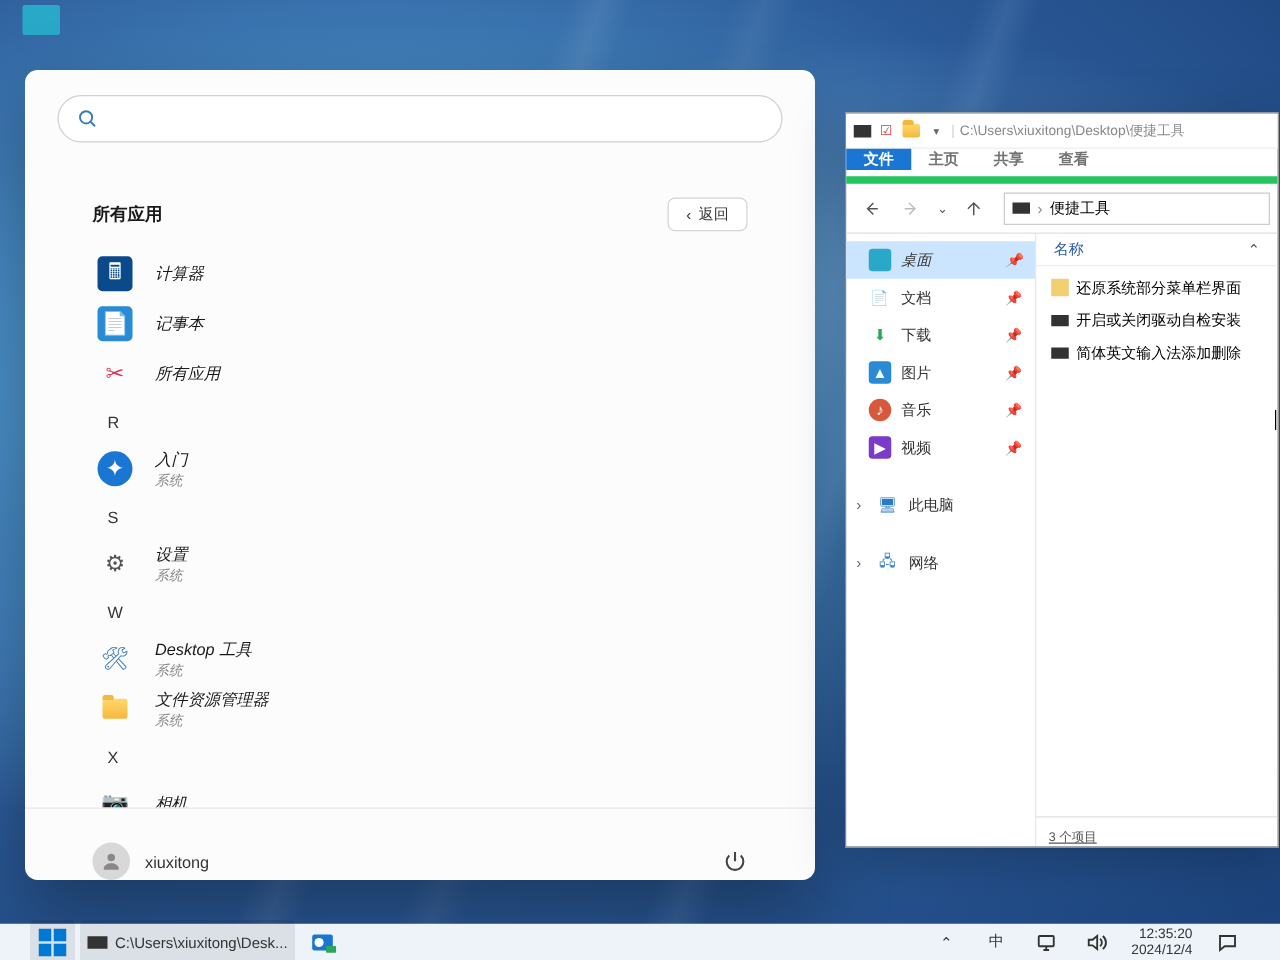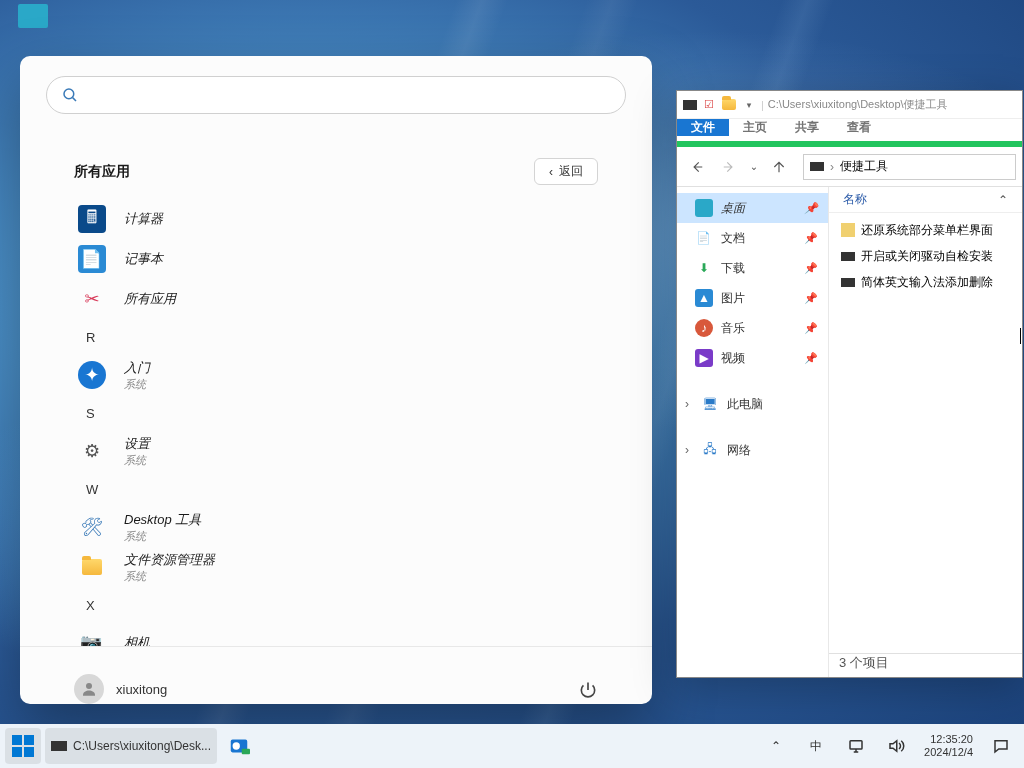--- a/index.html
+++ b/index.html
@@ -48,24 +48,24 @@
 .side-item.selected { background: #cce5ff; font-style: italic; }
 .side-item .pin { position: absolute; right: 10px; color: #888; font-size: 11px; }
 .side-item.group { margin-top: 16px; padding-left: 8px; }
 .side-item.group::before { content: "›"; margin-right: 4px; color: #666; }
 .exp-main { flex: 1; display: flex; flex-direction: column; }
 .col-head { height: 26px; border-bottom: 1px solid #eee; display: flex; align-items: center; padding: 0 14px; font-size: 12px; color: #2a5aa8; justify-content: space-between; }
 .col-head .sort { color: #555; }
 .file-list { flex: 1; padding: 4px 6px; }
 .file-item { display: flex; align-items: center; height: 26px; font-size: 12px; gap: 6px; padding: 0 6px; }
 .file-item .fi { width: 16px; height: 16px; display: flex; align-items: center; justify-content: center; }
-.exp-status { height: 24px; border-top: 1px solid #e0e0e0; display: flex; align-items: flex-start; padding: 0 10px; font-size: 13px; color: #555; }
-
-
-.taskbar { position: absolute; left: 0; bottom: 0; right: 0; height: 44px; background: #edf3f9; display: flex; align-items: center; justify-content: space-between; padding: 0 5px; }
+.exp-status { height: 24px; border-top: 1px solid #e0e0e0; display: flex; align-items: flex-end; padding: 0 10px; font-size: 10px; color: #555; text-decoration: underline; }
+
+
+.taskbar { position: absolute; left: 0; bottom: 0; right: 0; height: 29px; background: #edf3f9; display: flex; align-items: center; justify-content: space-between; padding: 0 24px; }
 .taskbar .left, .taskbar .right { display: flex; align-items: center; gap: 4px; }
 .taskbar .tb-btn { height: 36px; min-width: 36px; display: flex; align-items: center; justify-content: center; border-radius: 4px; padding: 0 6px; gap: 6px; font-size: 12px; color: #333; }
 .taskbar .tb-btn.active { background: rgba(0,0,0,0.08); }
 .taskbar .clock { display: flex; flex-direction: column; align-items: flex-end; font-size: 11px; line-height: 13px; color: #333; padding: 0 6px; }
 .start-logo { width: 22px; height: 22px; display: grid; grid-template-columns: 1fr 1fr; grid-template-rows: 1fr 1fr; gap: 2px; }
 .start-logo span { background: #0078d4; }
 
 .ic-folder { background: linear-gradient(#ffd86b,#f5b83d); width: 20px; height: 16px; border-radius: 2px; position: relative; }
 .ic-folder::before { content:""; position:absolute; top:-3px; left:0; width:9px; height:4px; background:#f5b83d; border-radius:2px 2px 0 0; }
 .si { width:18px; height:18px; display:flex; align-items:center; justify-content:center; border-radius:3px; font-size:12px; }

